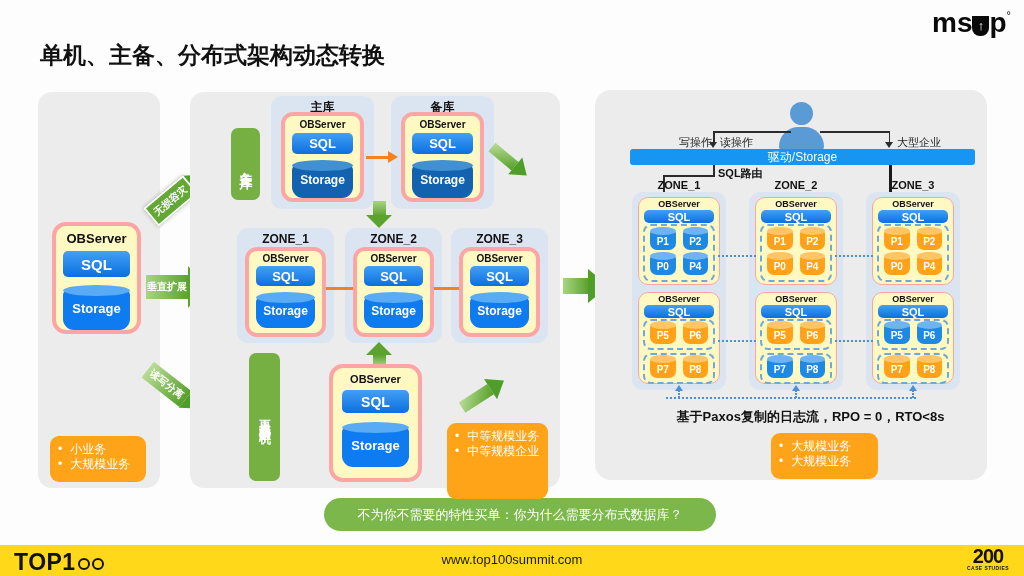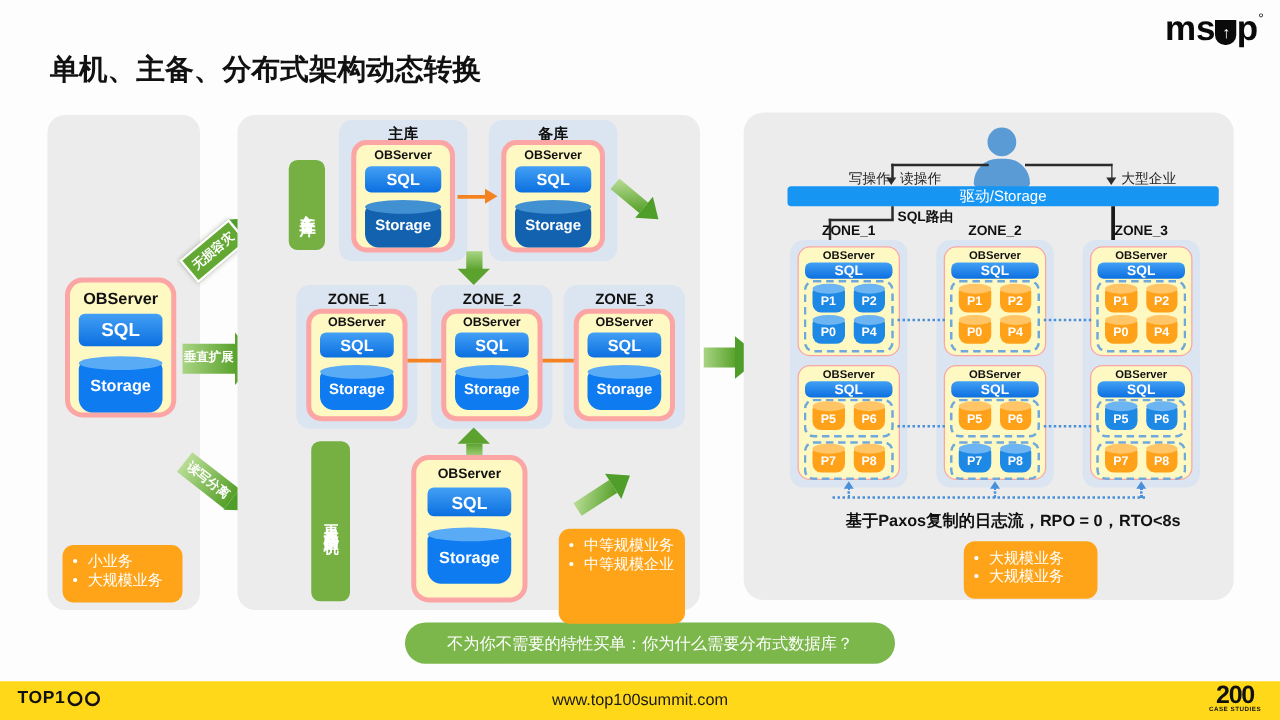--- a/index.html
+++ b/index.html
@@ -303,21 +303,21 @@
   <div class="note-row">
       <span>大规模业务</span>
     </div>
 </div>
 
 <div class="abs" style="left:324px;top:498px;width:392px;height:33px;background:#7cb74c;border-radius:17px;color:#fff;font-size:13px;text-align:center;line-height:33px;">不为你不需要的特性买单：你为什么需要分布式数据库？</div>
 
 <div class="abs" style="left:0;top:545px;width:1024px;height:31px;background:#ffd919;"></div>
 
 <div class="abs" style="left:14px;top:549px;display:flex;align-items:center;gap:2px;">
-  <span style="font-size:14px;font-weight:bold;color:#111;letter-spacing:0.5px;">TOP1</span>
+  <span style="font-size:23px;font-weight:bold;color:#111;letter-spacing:0.5px;">TOP1</span>
   <span style="display:inline-block;width:12px;height:12px;border:2.5px solid #111;border-radius:50%;margin-top:3px;"></span>
   <span style="display:inline-block;width:12px;height:12px;border:2.5px solid #111;border-radius:50%;margin-top:3px;"></span>
 </div>
 
 <div class="abs" style="left:0;top:552px;width:1024px;text-align:center;font-size:13px;color:#1a1a1a;">www.top100summit.com</div>
 
 <div class="abs" style="left:962px;top:547px;width:52px;text-align:center;">
   <div style="font-size:20px;font-weight:bold;color:#111;line-height:18px;letter-spacing:-1px;">200</div>
   <div style="font-size:5px;font-weight:bold;color:#111;letter-spacing:0.4px;">CASE STUDIES</div>
 </div>

